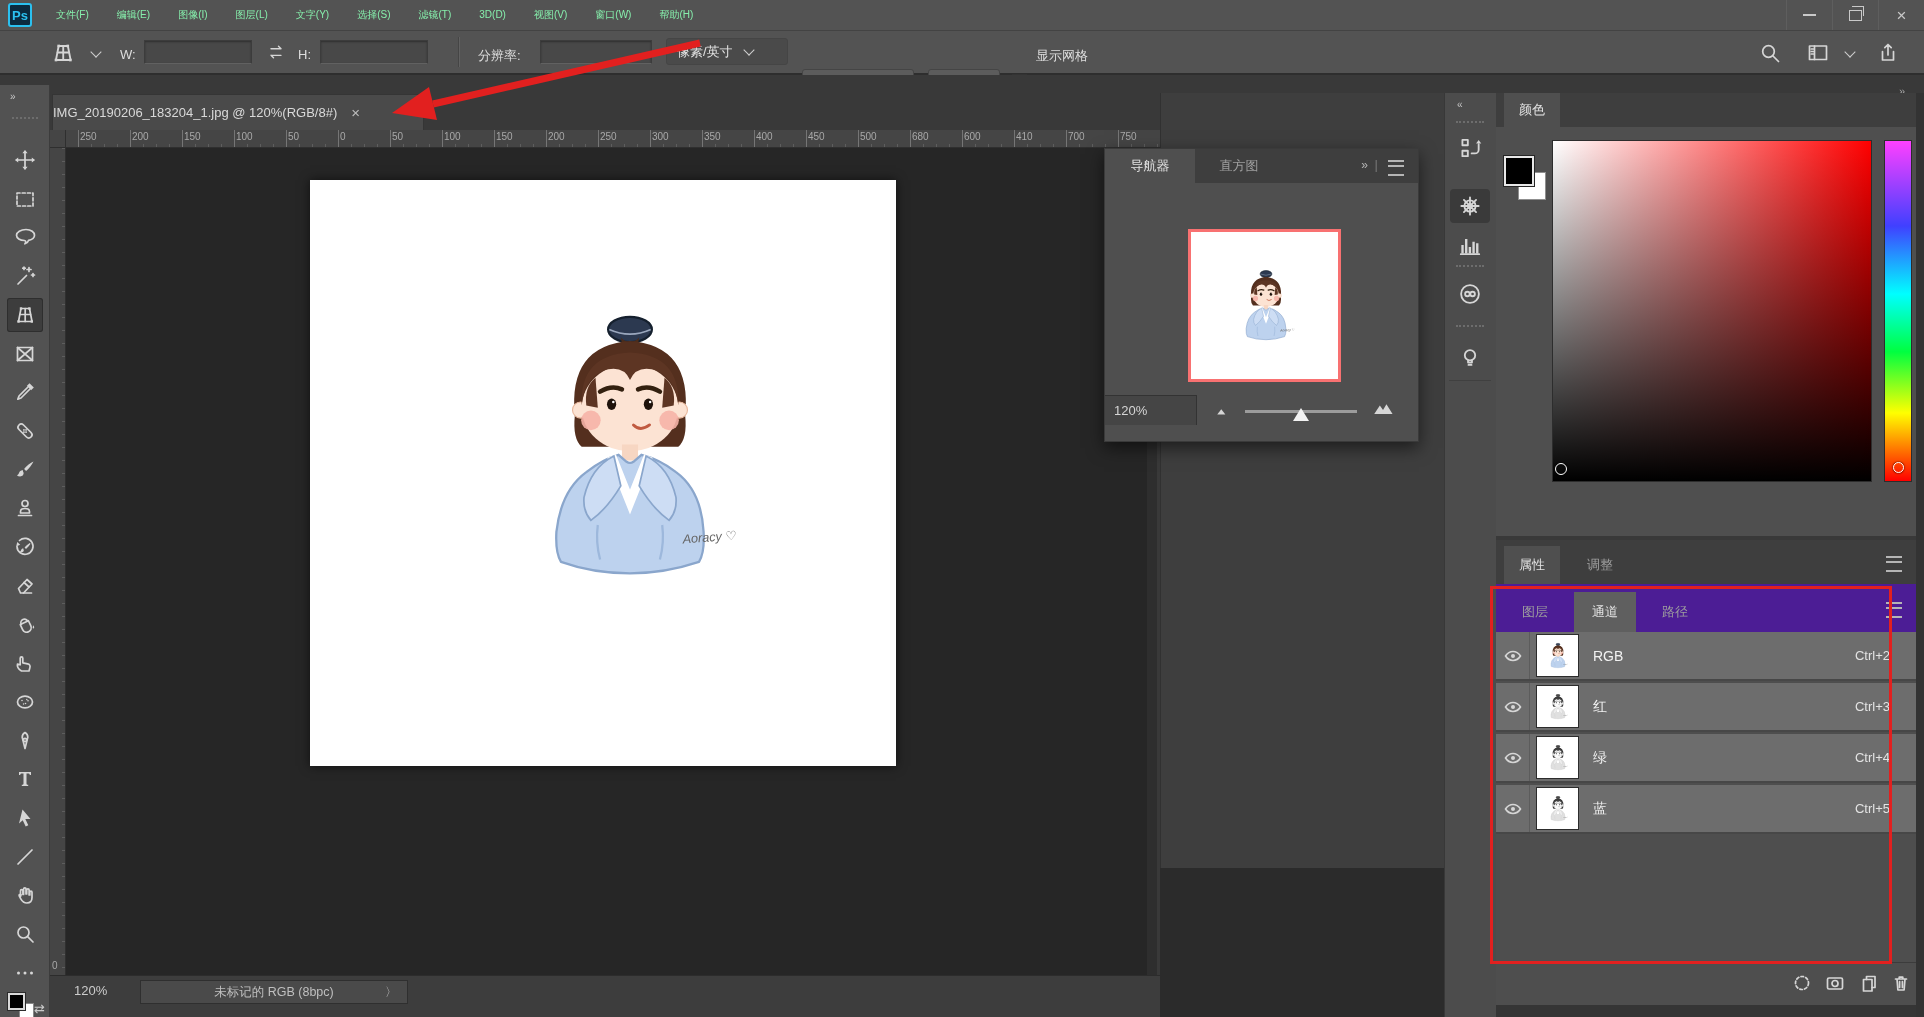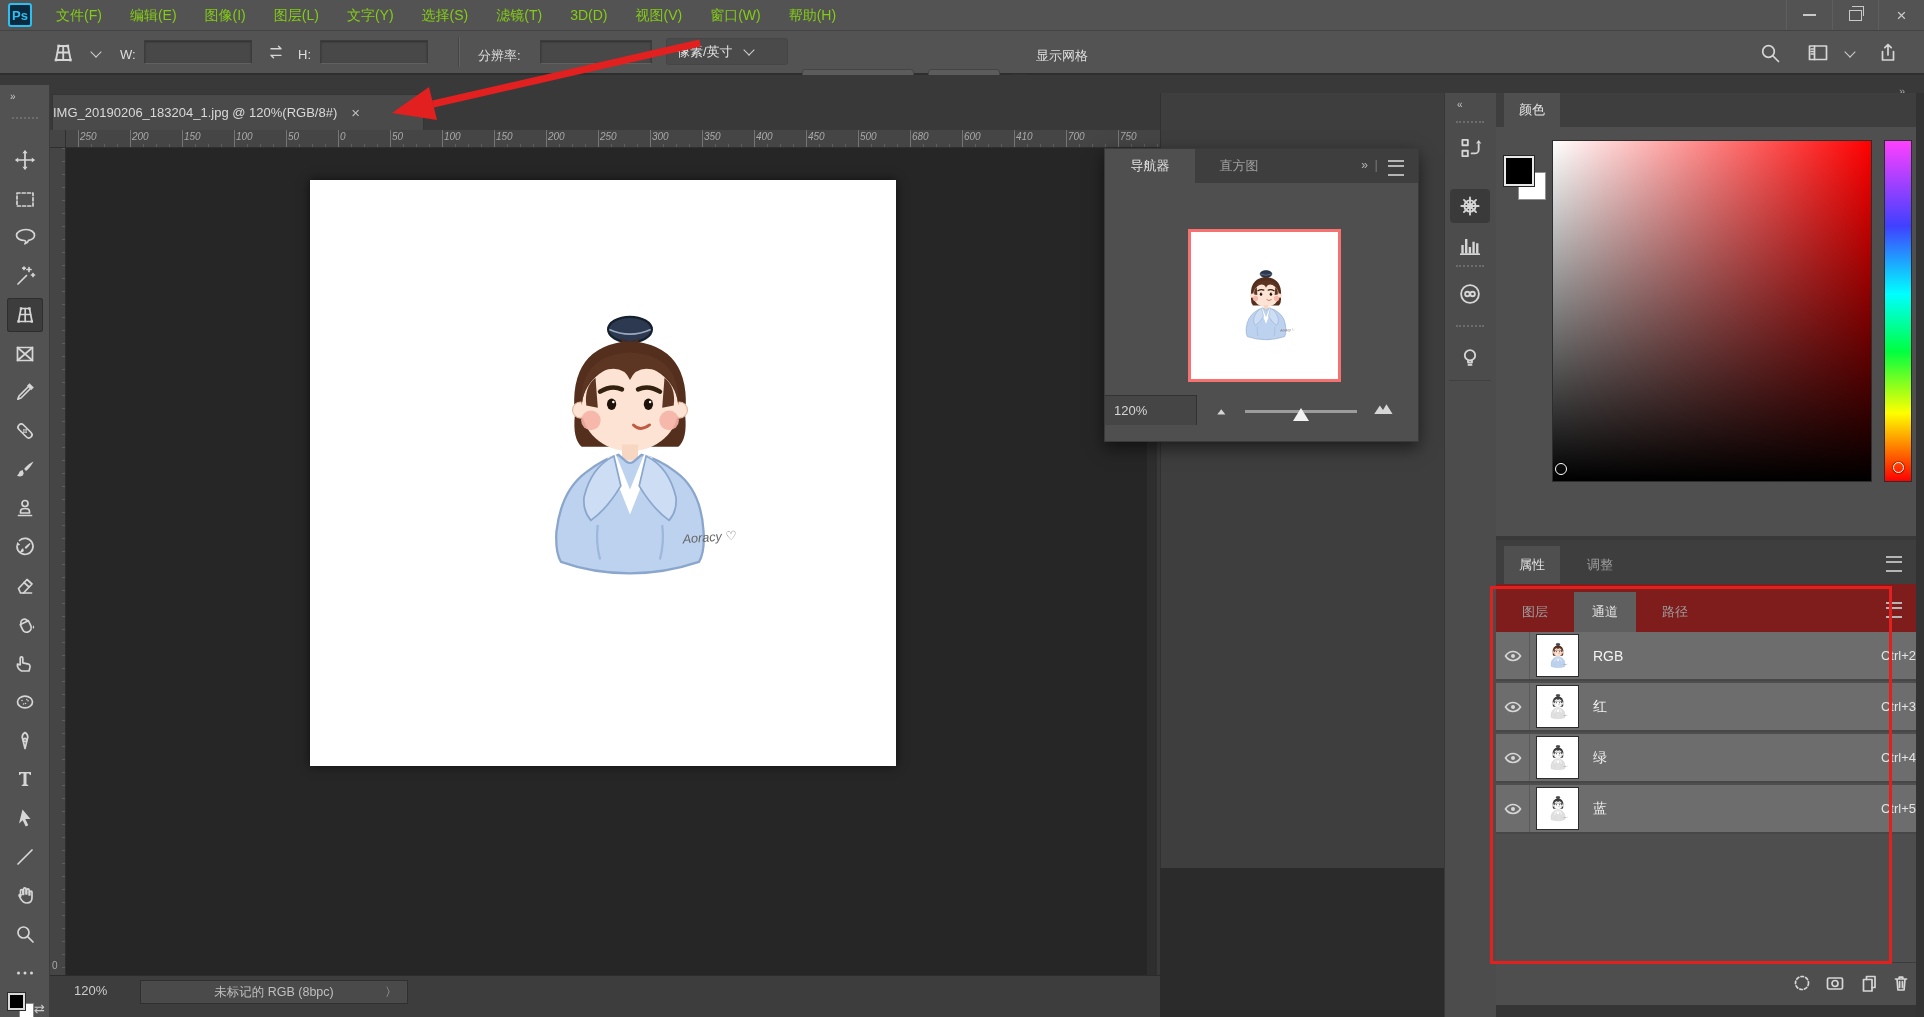--- a/index.html
+++ b/index.html
@@ -3,21 +3,21 @@
 <meta charset="utf-8">
 <style>
   html,body{margin:0;padding:0;background:#222;}
   body{font-family:"Liberation Sans","DejaVu Sans",sans-serif;}
   #stage{position:relative;width:1924px;height:1017px;background:#393939;overflow:hidden;-webkit-user-select:none;user-select:none;}
   .abs{position:absolute;}
   
   #menubar{left:0;top:0;width:1924px;height:30px;background:#535353;border-bottom:1px solid #434343;display:flex;align-items:center;}
   #ps-logo{width:24px;height:24px;margin:0 10px 0 8px;background:#0c2a3f;border:2px solid #2bc0f0;border-radius:3px;color:#2bc0f0;font-weight:bold;font-size:13px;display:flex;align-items:center;justify-content:center;box-sizing:border-box;}
   #menus{display:flex;height:30px;}
-  .menu-item{padding:0 14px;line-height:30px;font-size:14px;color:#84cc16;cursor:default;}
+  .menu-item{padding:0 14px;line-height:30px;font-size:10px;color:#86efac;cursor:default;}
   #winbtns{margin-left:auto;display:flex;height:30px;}
   .winbtn{width:46px;height:30px;display:flex;align-items:center;justify-content:center;color:#c9c9c9;border-left:1px solid #5e5e5e;box-sizing:border-box;}
   .minbar{width:13px;height:2px;background:#c9c9c9;}
   .restsq{position:relative;width:11px;height:9px;border:1.5px solid #c9c9c9;}
   .restsq:before{content:"";position:absolute;left:2px;top:-5px;width:11px;height:9px;border:1.5px solid #c9c9c9;border-bottom:none;border-left:none;}
   .closex{font-size:17px;line-height:17px;}
   
   #optionsbar{left:0;top:31px;width:1924px;height:44px;background:#535353;border-bottom:2px solid #2e2e2e;box-sizing:border-box;}
   .opt-label{position:absolute;top:16px;font-size:13px;color:#dedede;}
   .opt-input{position:absolute;top:40px;height:24px;background:#484848;border:1px solid #3c3c3c;border-bottom-color:#616161;box-sizing:border-box;box-shadow:inset 0 1px 2px rgba(0,0,0,.35);color:#ddd;font-size:12px;padding:0 6px;}
@@ -43,21 +43,21 @@
   .s{stroke:#d6d6d6;fill:none;stroke-width:1.7;stroke-linecap:round;stroke-linejoin:round;}
   .f{fill:#d6d6d6;}
   #fgbg{position:absolute;left:8px;top:908px;width:34px;height:26px;}
   #fgbg .bgw{position:absolute;left:11px;top:10px;width:13px;height:13px;background:#fff;border:1px solid #888;}
   #fgbg .fgb{position:absolute;left:0;top:0;width:13px;height:13px;background:#000;border:2px solid #d9d9d9;outline:1px solid #2c2c2c;}
   #fgbg .undo{position:absolute;left:26px;top:8px;color:#c9c9c9;font-size:13px;}
   
   #ruler-corner{left:50px;top:130px;width:16px;height:18px;background:#454545;border-right:1px solid #2f2f2f;border-bottom:1px solid #2f2f2f;box-sizing:border-box;}
   #hruler{left:66px;top:130px;width:1094px;height:18px;background:#454545;border-bottom:1px solid #2f2f2f;box-sizing:border-box;overflow:hidden;background-image:repeating-linear-gradient(90deg,#5e5e5e 0 1px,transparent 1px 13px);background-size:100% 4px;background-position:12px 14px;background-repeat:no-repeat;}
   .htick{position:absolute;top:0;bottom:0;width:1px;background:#757575;}
-  .htick span{position:absolute;left:2px;top:1px;font-size:10px;color:#a8a8a8;font-style:italic;}
+  .htick span{position:absolute;left:2px;top:1px;font-size:10px;color:#a8a8a8;}
   #vruler{left:50px;top:148px;width:16px;height:827px;background:#454545;border-right:1px solid #2f2f2f;box-sizing:border-box;background-image:repeating-linear-gradient(180deg,#5e5e5e 0 1px,transparent 1px 13px);background-size:4px 100%;background-position:12px 0;background-repeat:no-repeat;}
   #vruler .origin{position:absolute;left:2px;bottom:4px;font-size:10px;color:#a8a8a8;}
   
   #pasteboard{left:66px;top:148px;width:1081px;height:827px;background:#262626;overflow:hidden;}
   #whitecanvas{position:absolute;left:244px;top:32px;width:586px;height:586px;background:#ffffff;box-shadow:0 0 10px rgba(0,0,0,.6);}
   #vscroll{left:1147px;top:148px;width:10px;height:827px;background:#2e2e2e;}
   #vscroll .thumb{position:absolute;left:2px;top:4px;width:6px;height:250px;background:#4d4d4d;border-radius:3px;}
   
   #statusbar{left:50px;top:975px;width:1110px;height:42px;background:#3d3d3d;border-top:1px solid #2c2c2c;box-sizing:border-box;}
   #statusbar .zoomtxt{position:absolute;left:24px;top:7px;font-size:13px;color:#cccccc;}
@@ -93,26 +93,26 @@
   #color-gradient .picker{position:absolute;left:2px;bottom:6px;width:10px;height:10px;border:1.5px solid #fff;border-radius:50%;box-shadow:0 0 2px #000;}
   #hue-strip{position:absolute;left:388px;top:47px;width:28px;height:342px;background:linear-gradient(to bottom,#ff40ff 0%,#4040ff 25%,#00ffff 45%,#00ff40 62%,#ffff00 80%,#ff8000 90%,#ff0000 100%);border:1px solid #2d2d2d;box-sizing:border-box;}
   #hue-strip .picker{position:absolute;left:8px;bottom:8px;width:9px;height:9px;border:1.5px solid #fff;border-radius:50%;box-shadow:0 0 2px #000;}
   #swatches{position:absolute;left:8px;top:63px;width:44px;height:44px;}
   #swatches .bg{position:absolute;left:14px;top:16px;width:26px;height:26px;background:#fff;border:1px solid #8f8f8f;}
   #swatches .fg{position:absolute;left:0;top:0;width:26px;height:26px;background:#000;border:2px solid #e8e8e8;outline:1px solid #262626;}
   
   #propsgroup{left:1496px;top:540px;width:420px;height:44px;background:#3e3e3e;}
   
   #channels{left:1496px;top:584px;width:420px;height:433px;background:#4e4e4e;}
-  #channels .hdr{position:absolute;left:0;top:0;right:0;height:48px;background:#7f1d1d;}
+  #channels .hdr{position:absolute;left:0;top:0;right:0;height:48px;background:#4c1d95;}
   .chrow{position:absolute;left:0;width:420px;height:49px;background:#6d6d6d;border-bottom:2px solid #474747;box-sizing:border-box;display:flex;align-items:center;}
   .chrow .eyebox{width:34px;height:100%;display:flex;align-items:center;justify-content:center;border-right:1px solid #5c5c5c;box-sizing:border-box;flex:none;}
   .chrow .thumbbox{width:43px;height:43px;background:#fff;border:1px solid #2c2c2c;margin-left:6px;box-sizing:border-box;flex:none;display:flex;align-items:center;justify-content:center;overflow:hidden;}
   .chrow .nm{margin-left:14px;font-size:14px;color:#f2f2f2;}
-  .chrow .sc{margin-left:auto;font-size:13px;color:#e3e3e3;}
+  .chrow .sc{margin-left:auto;margin-right:26px;font-size:13px;color:#e3e3e3;}
   #ch-footer{position:absolute;left:0;top:378px;width:420px;height:43px;background:#4e4e4e;border-top:1px solid #3c3c3c;box-sizing:border-box;}
   #ch-footer .fic{position:absolute;top:10px;width:20px;height:20px;}
   #below-footer{left:1496px;top:1005px;width:420px;height:12px;background:#353535;}
   #rightedge{left:1916px;top:93px;width:8px;height:924px;background:#333333;}
   
   #redbox{left:1490px;top:586px;width:402px;height:378px;border:3px solid #e2201f;box-sizing:border-box;pointer-events:none;z-index:40;}
   #arrow-svg{left:0;top:0;width:1924px;height:1017px;pointer-events:none;z-index:50;}
   .gray{filter:grayscale(1) brightness(1.08);}
 </style>
 </head>

